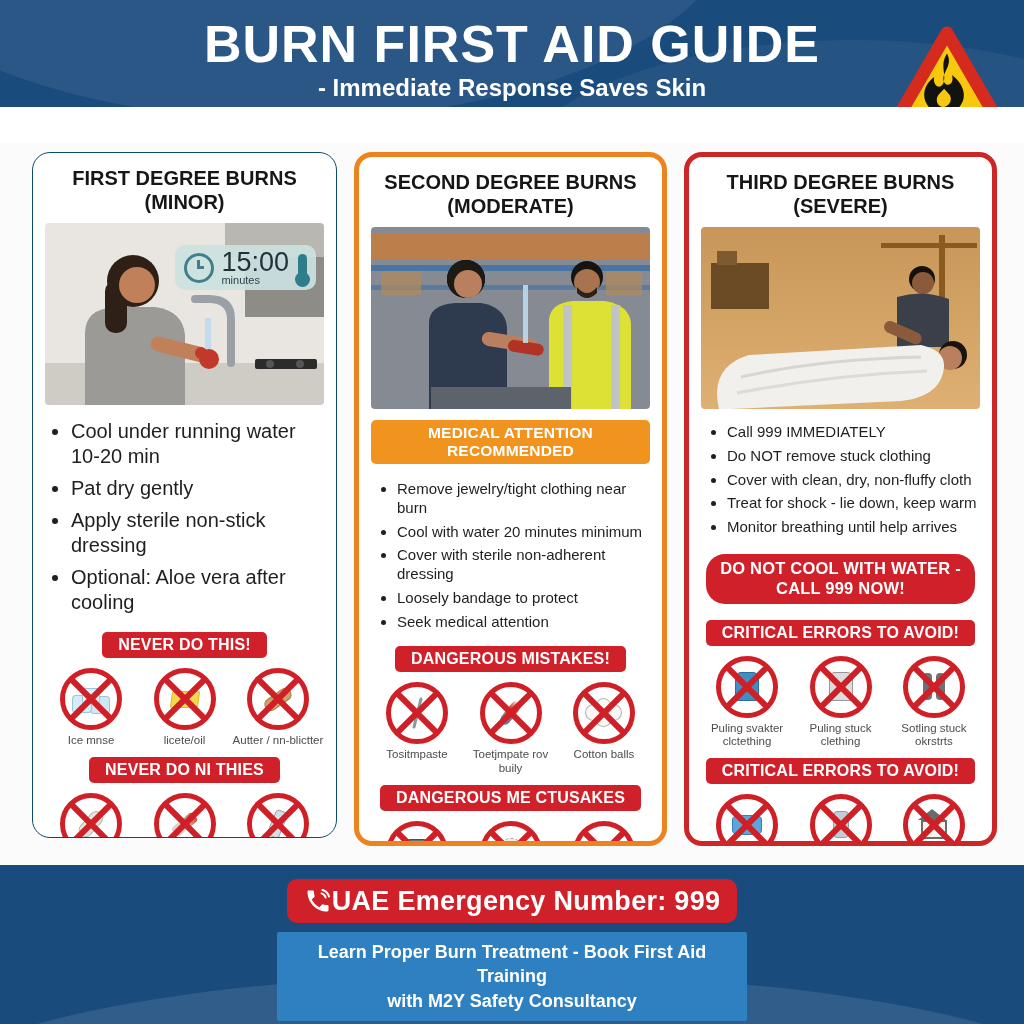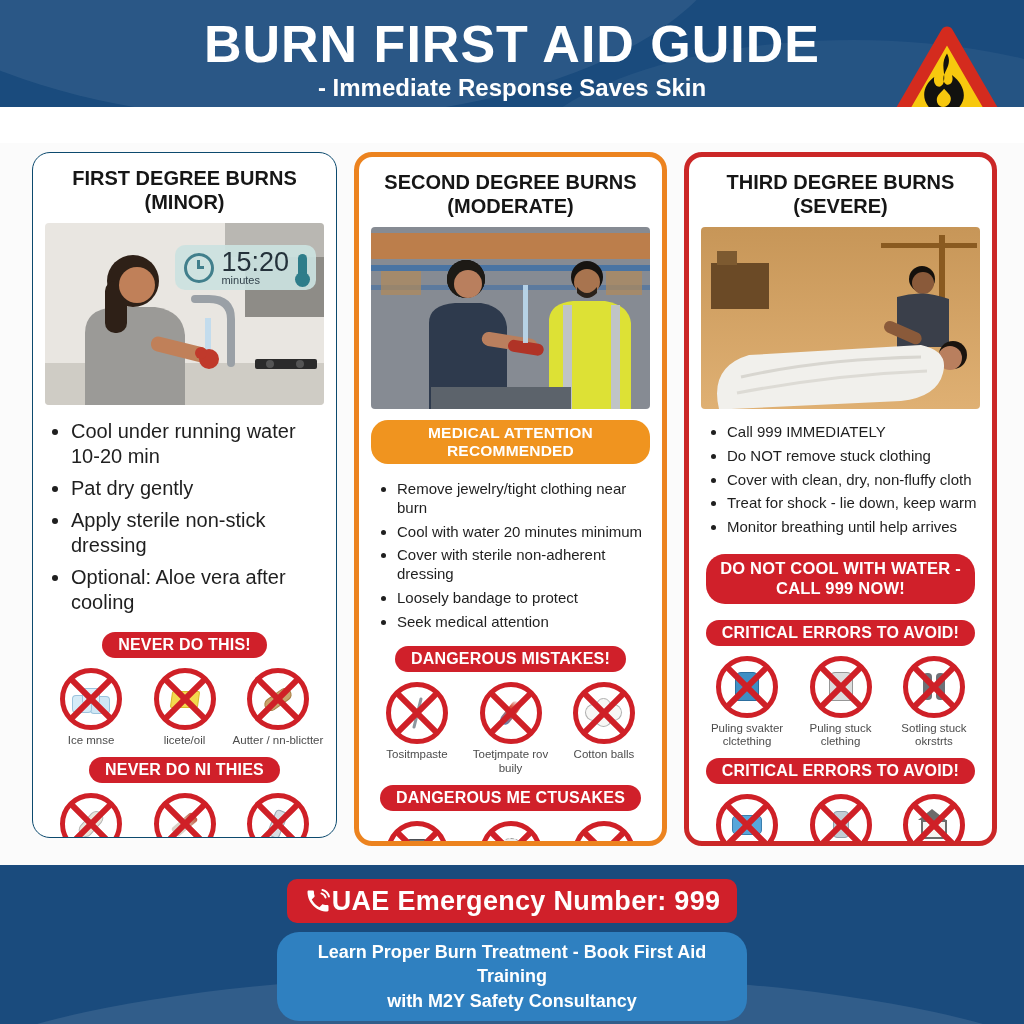--- a/index.html
+++ b/index.html
@@ -44,21 +44,21 @@
   
   ul.steps{margin:12px 0 0 4px;padding-left:22px;color:#1f1f1f;}
   ul.steps li{margin-bottom:5px;line-height:1.25;}
   .card1 ul.steps{font-size:20px;font-weight:500;margin-top:14px;}
   .card1 ul.steps li{margin-bottom:7px;}
   .card2 ul.steps,.card3 ul.steps{font-size:15px;font-weight:500;}
   .card3 ul.steps{margin-top:14px;}
 
   
   .banner{background:#d0202a;color:#fff;font-weight:700;font-size:16px;text-align:center;
-          border-radius:17px;padding:4px 16px;margin:10px auto 6px;width:fit-content;max-width:95%;
+          border-radius:5px;padding:4px 16px;margin:10px auto 6px;width:fit-content;max-width:95%;
           letter-spacing:.2px;flex:none;}
   .banner.orange{background:#f0941f;font-size:15.5px;margin:11px auto 4px;}
   .banner.alert{font-size:16.5px;line-height:1.2;border-radius:19px;padding:5px 14px;margin-top:12px;}
 
   
   .no-row{display:flex;justify-content:space-between;margin-top:4px;flex:none;}
   .no-item{width:33%;display:flex;flex-direction:column;align-items:center;gap:4px;}
   .no-sign{position:relative;width:52px;height:52px;border:5px solid #cf2027;border-radius:50%;
            background:#fff;display:flex;align-items:center;justify-content:center;flex:none;}
   .no-sign::before,.no-sign::after{content:"";position:absolute;left:50%;top:50%;width:56px;height:6px;
@@ -92,21 +92,21 @@
   .g-house::before{content:"";position:absolute;left:-5px;top:-13px;border-left:14px solid transparent;
             border-right:14px solid transparent;border-bottom:11px solid #6b6b6b;}
 
   
   .footer{position:absolute;top:865px;left:0;right:0;bottom:0;background:#1a4b7d;overflow:hidden;}
   .footer::after{content:"";position:absolute;width:1200px;height:260px;left:-90px;bottom:-210px;
        border-radius:50%;background:rgba(255,255,255,0.10);}
   .emerg{position:relative;z-index:2;width:450px;margin:14px auto 0;background:#d0202a;border-radius:10px;
          height:44px;display:flex;align-items:center;justify-content:center;gap:0;color:#fff;}
   .emerg-text{font-size:27px;font-weight:800;letter-spacing:.3px;}
-  .cta{position:relative;z-index:2;width:450px;margin:9px auto 0;background:#2f80c0;border-radius:22px;
+  .cta{position:relative;z-index:2;width:450px;margin:9px auto 0;background:#2f80c0;border-radius:2px;
        padding:8px 10px;text-align:center;color:#fff;font-weight:700;font-size:18px;line-height:1.35;}
 </style>
 </head>
 <body>
 
 <div class="header">
   <div class="header-inner">
     <div class="h-title">BURN FIRST AID GUIDE</div>
     <div class="h-sub">- Immediate Response Saves Skin</div>
   </div>
@@ -142,21 +142,21 @@
           <circle cx="88" cy="58" r="26" fill="#2e2017"></circle>
           <rect x="60" y="58" width="22" height="52" rx="10" fill="#2e2017"></rect>
           <circle cx="92" cy="62" r="18" fill="#c08059"></circle>
           <rect x="108" y="112" width="58" height="15" rx="7" fill="#c08059" transform="rotate(14 108 112)"></rect>
           <circle cx="164" cy="136" r="10" fill="#c0392b"></circle>
           <circle cx="156" cy="130" r="6" fill="#c0392b"></circle>
         </svg>
         <div class="timer">
           <span class="clock"></span>
           <span>
-            <span class="t-num">15:20</span>
+            <span class="t-num">15:00</span>
             <div class="t-unit">minutes</div>
           </span>
           <span class="thermo"></span>
         </div>
       </div>
       <ul class="steps">
         <li>Cool under running water 10-20 min</li>
         <li>Pat dry gently</li>
         <li>Apply sterile non-stick dressing</li>
         <li>Optional: Aloe vera after cooling</li>

